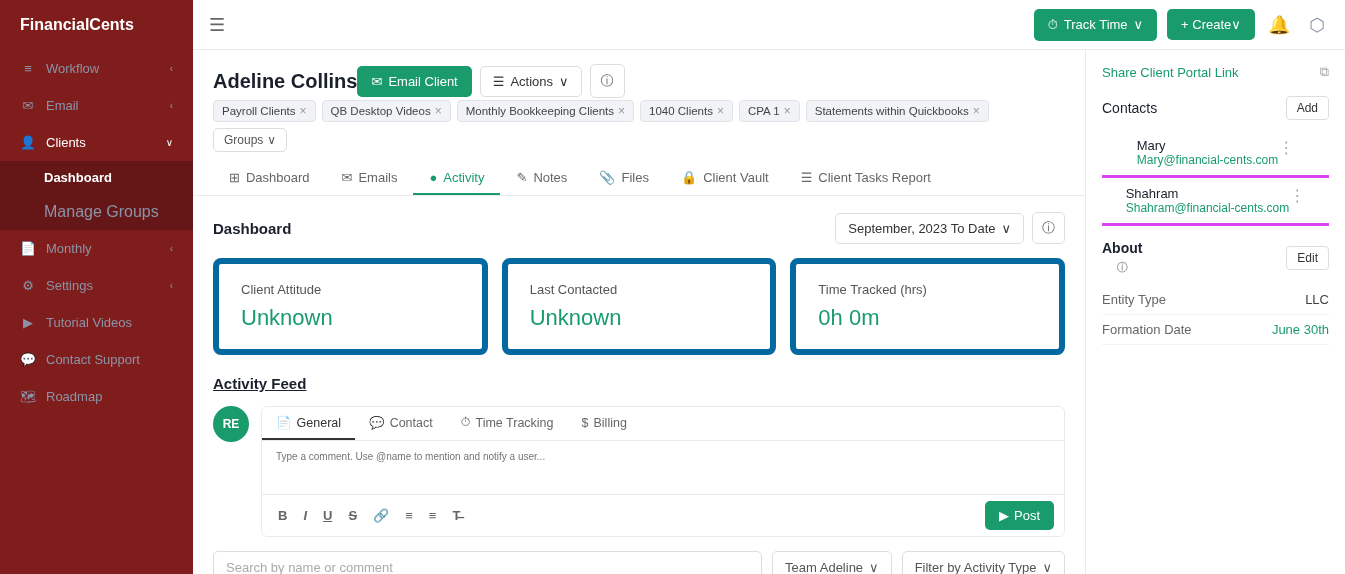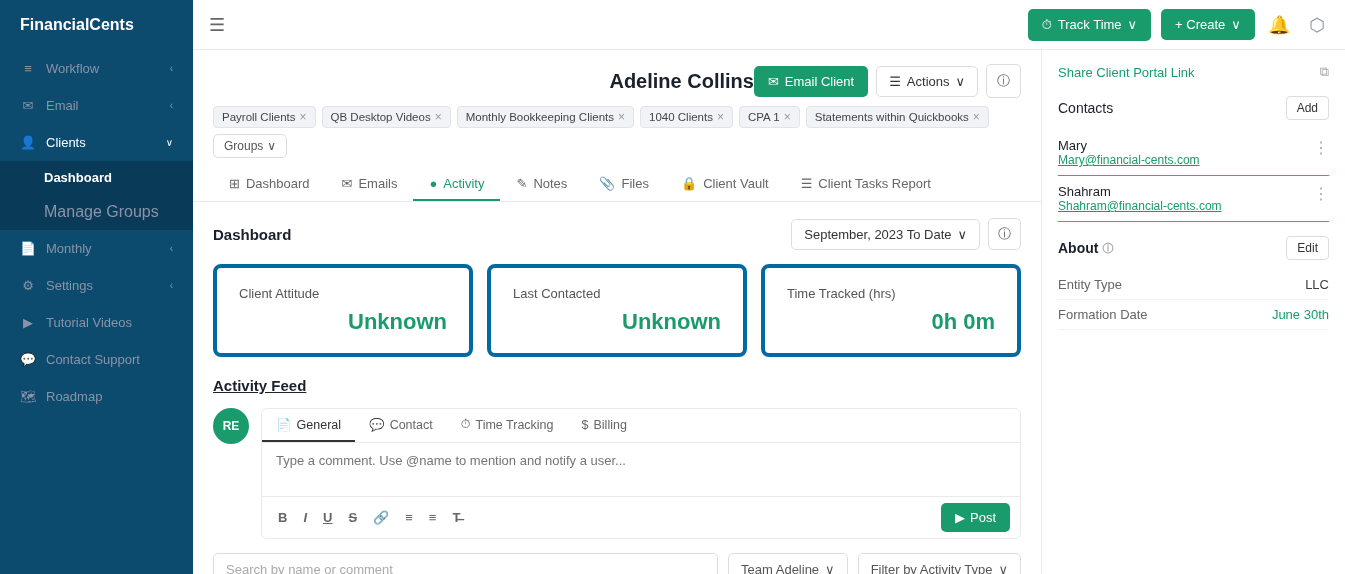--- a/index.html
+++ b/index.html
@@ -1,47 +1,47 @@
 <!DOCTYPE html>
 <html><head>
   <meta charset="utf-8">
   <style>
     * { box-sizing: border-box; margin: 0; padding: 0; }
     body { font-family: -apple-system, BlinkMacSystemFont, 'Segoe UI', sans-serif; font-size: 13px; background: #f5f6fa; display: flex; height: 574px; overflow: hidden; }
 
     
-    .sidebar { width: 193px; background: #0c4a6e; color: #8b93a7; display: flex; flex-direction: column; flex-shrink: 0; height: 574px; }
+    .sidebar { width: 193px; background: #7f1d1d; color: #8b93a7; display: flex; flex-direction: column; flex-shrink: 0; height: 574px; }
     .sidebar-logo { color: white; font-weight: 700; font-size: 16px; padding: 16px 20px; flex-shrink: 0; }
     .sidebar-nav { flex: 1; overflow-y: auto; }
     .sidebar-item { display: flex; align-items: center; justify-content: space-between; padding: 11px 20px; cursor: pointer; color: #8b93a7; font-size: 13px; }
     .sidebar-item.active { color: white; }
     .sidebar-item .label { display: flex; align-items: center; gap: 10px; }
     .sidebar-item .chevron { font-size: 10px; }
     .sidebar-sub { background: rgba(0,0,0,0.2); }
     .sidebar-sub-item { padding: 9px 20px 9px 44px; color: #8b93a7; cursor: pointer; font-size: 13px; font-weight: 600; }
     .sidebar-sub-item.active { color: white; }
     .sidebar-sub-item-secondary { padding: 9px 20px 9px 44px; color: #8b93a7; cursor: pointer; font-size: 16px; }
     .sidebar-icon { width: 16px; text-align: center; }
 
     
     .main { flex: 1; display: flex; flex-direction: column; overflow: hidden; }
     .topbar { background: white; height: 50px; display: flex; align-items: center; justify-content: space-between; padding: 0 16px; border-bottom: 1px solid #e8eaf0; flex-shrink: 0; }
     .topbar-left { display: flex; align-items: center; gap: 8px; }
     .topbar-right { display: flex; align-items: center; gap: 10px; }
     .btn-track-time { background: #1a9b6c; color: white; border: none; padding: 8px 14px; border-radius: 5px; cursor: pointer; font-size: 13px; font-weight: 500; display: flex; align-items: center; gap: 6px; }
-    .btn-create { background: #1a9b6c; color: white; border: none; padding: 8px 14px; border-radius: 5px; cursor: pointer; font-size: 13px; font-weight: 500; display: flex; align-items: flex-end; gap: 6px; }
+    .btn-create { background: #1a9b6c; color: white; border: none; padding: 8px 14px; border-radius: 5px; cursor: pointer; font-size: 13px; font-weight: 500; display: flex; align-items: flex-end; gap: 0; }
     .icon-btn { background: none; border: none; cursor: pointer; color: #8b93a7; font-size: 18px; padding: 4px; }
 
     
     .content { flex: 1; display: flex; overflow: hidden; background: white; }
     .main-content { flex: 1; overflow-y: auto; padding: 0; }
 
     
     .client-header { padding: 14px 20px 0; background: white; border-bottom: 1px solid #e8eaf0; }
-    .client-title-row { display: flex; align-items: center; justify-content: flex-end; margin-bottom: 8px; }
+    .client-title-row { display: flex; align-items: center; justify-content: flex-start; margin-bottom: 2px; }
     .client-name { font-size: 20px; font-weight: 600; color: #1a202c; }
     .client-actions { display: flex; align-items: center; gap: 8px; }
     .btn-email-client { background: #1a9b6c; color: white; border: none; padding: 8px 14px; border-radius: 5px; cursor: pointer; font-size: 13px; font-weight: 500; display: flex; align-items: center; gap: 6px; }
     .btn-actions { background: white; color: #333; border: 1px solid #ddd; padding: 7px 12px; border-radius: 5px; cursor: pointer; font-size: 13px; display: flex; align-items: center; gap: 6px; }
     .btn-info { background: white; color: #666; border: 1px solid #ddd; padding: 7px 10px; border-radius: 5px; cursor: pointer; font-size: 13px; }
 
     
     .tags-row { display: flex; align-items: center; gap: 6px; flex-wrap: wrap; margin-bottom: 10px; }
     .tag { background: #f1f3f7; border: 1px solid #e0e3ea; border-radius: 4px; padding: 3px 8px; font-size: 11.5px; color: #444; display: flex; align-items: center; gap: 4px; }
     .tag-x { color: #999; cursor: pointer; font-size: 12px; }
@@ -53,59 +53,59 @@
     .tab.active { color: #1a9b6c; border-bottom: 2px solid #1a9b6c; font-weight: 500; }
 
     
     .dashboard-section { padding: 16px 20px; }
     .section-header { display: flex; align-items: center; justify-content: space-between; margin-bottom: 14px; }
     .section-title { font-size: 15px; font-weight: 600; color: #1a202c; }
     .date-picker-btn { background: white; border: 1px solid #ddd; border-radius: 5px; padding: 7px 12px; font-size: 13px; cursor: pointer; display: flex; align-items: center; gap: 6px; color: #333; }
 
     
     .stats-row { display: flex; gap: 14px; margin-bottom: 20px; }
-    .stat-card { background: white; border: 4px solid #0369a1; border-radius: 8px; padding: 18px 22px; flex: 1; }
+    .stat-card { background: white; border: 6px solid #0369a1; border-radius: 8px; padding: 18px 22px; flex: 1; }
     .stat-label { font-size: 13px; color: #555; margin-bottom: 8px; font-weight: 500; }
-    .stat-value { font-size: 22px; font-weight: 700; color: #1a9b6c; text-align: right; }
+    .stat-value { font-size: 22px; font-weight: 400; color: #1a9b6c; }
 
     
     .activity-section { padding: 0 20px 16px; }
     .activity-title { font-size: 15px; font-weight: 600; color: #1a202c; margin-bottom: 14px; text-decoration: underline; }
     .activity-input-area { display: flex; gap: 12px; align-items: flex-start; }
     .avatar { width: 36px; height: 36px; border-radius: 50%; background: #1a9b6c; color: white; display: flex; align-items: center; justify-content: center; font-weight: 600; font-size: 12px; flex-shrink: 0; }
     .activity-box { flex: 1; border: 1px solid #e8eaf0; border-radius: 6px; overflow: hidden; }
     .activity-tabs { display: flex; border-bottom: 1px solid #e8eaf0; }
     .activity-tab { padding: 8px 14px; font-size: 12.5px; color: #666; cursor: pointer; display: flex; align-items: center; gap: 5px; border-bottom: 2px solid transparent; }
     .activity-tab.active { color: #333; border-bottom: 2px solid #333; font-weight: 500; }
-    .activity-textarea { width: 100%; border: none; padding: 10px 14px; font-size: 13px; color: #999; min-height: 50px; outline: none; resize: none; font-family: inherit; }
+    .activity-textarea { width: 100%; border: none; padding: 10px 14px; font-size: 10px; color: #999; min-height: 50px; outline: none; resize: none; font-family: inherit; }
     .activity-toolbar { display: flex; align-items: center; justify-content: space-between; padding: 6px 10px; border-top: 1px solid #e8eaf0; }
     .format-btns { display: flex; align-items: center; gap: 4px; }
     .fmt-btn { background: none; border: none; cursor: pointer; color: #666; font-size: 13px; padding: 4px 6px; border-radius: 3px; font-weight: 600; }
     .btn-post { background: #1a9b6c; color: white; border: none; padding: 7px 14px; border-radius: 5px; cursor: pointer; font-size: 13px; font-weight: 500; display: flex; align-items: center; gap: 5px; }
 
     
     .filter-row { display: flex; gap: 10px; margin-top: 14px; }
     .search-input { flex: 1; border: 1px solid #ddd; border-radius: 5px; padding: 8px 12px; font-size: 13px; outline: none; color: #333; }
     .search-input::placeholder { color: #aaa; }
     .filter-btn { background: white; border: 1px solid #ddd; border-radius: 5px; padding: 8px 12px; font-size: 13px; cursor: pointer; display: flex; align-items: center; gap: 6px; color: #555; }
 
     
-    .right-panel { width: 304px; border-left: 1px solid #e8eaf0; background: white; overflow-y: auto; padding: 14px 16px; flex-shrink: 0; }
+    .right-panel { width: 260px; border-left: 1px solid #e8eaf0; background: white; overflow-y: auto; padding: 14px 16px; flex-shrink: 0; }
     .portal-link { color: #1a9b6c; font-size: 13px; cursor: pointer; display: flex; align-items: center; justify-content: space-between; margin-bottom: 16px; }
     .portal-link-text { display: flex; align-items: center; gap: 4px; }
     .section-heading { display: flex; align-items: center; justify-content: space-between; margin-bottom: 10px; }
     .section-heading-title { font-size: 14px; font-weight: 400; color: #1a202c; }
     .btn-add { background: white; border: 1px solid #ddd; border-radius: 4px; padding: 4px 10px; font-size: 12px; cursor: pointer; color: #333; }
-    .contact-item { display: flex; align-items: flex-start; justify-content: space-between; padding: 8px 0; border-bottom: 1px solid #d946ef; }
+    .contact-item { display: flex; align-items: flex-start; justify-content: center; padding: 8px 0; border-bottom: 3px solid #d946ef; }
     .contact-info .contact-name { font-size: 13px; font-weight: 500; color: #1a202c; }
-    .contact-info .contact-email { font-size: 12px; color: #1a9b6c; text-decoration: underline; }
+    .contact-info .contact-email { font-size: 12px; color: #1a9b6c; }
     .contact-menu { color: #aaa; cursor: pointer; font-size: 16px; }
     .about-section { margin-top: 14px; }
     .about-header { display: flex; align-items: center; justify-content: space-between; margin-bottom: 10px; }
-    .about-title { font-size: 14px; font-weight: 600; color: #1a202c; display: flex; align-items: center; gap: 4px; }
+    .about-title { font-size: 14px; font-weight: 600; color: #1a202c; display: flex; align-items: center; gap: 4px; flex-direction: column; }
     .btn-edit { background: white; border: 1px solid #ddd; border-radius: 4px; padding: 4px 10px; font-size: 12px; cursor: pointer; color: #333; }
     .about-row { display: flex; justify-content: space-between; padding: 7px 0; border-bottom: 1px solid #f1f3f7; font-size: 13px; }
     .about-label { color: #666; }
     .about-value { color: #404040; font-weight: 500; }
     .about-value.green { color: #1a9b6c; }
 
     .hamburger { font-size: 18px; color: #666; cursor: pointer; }
   </style>
 </head>
 <body>

